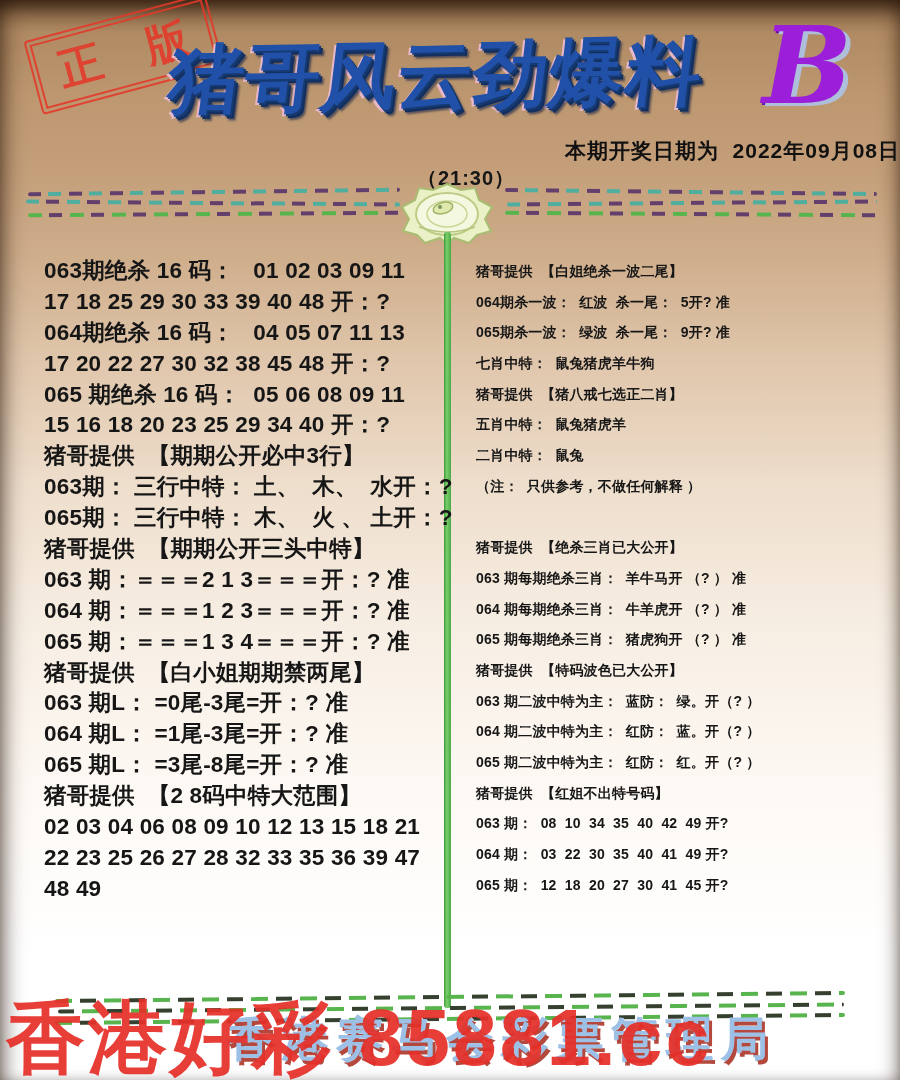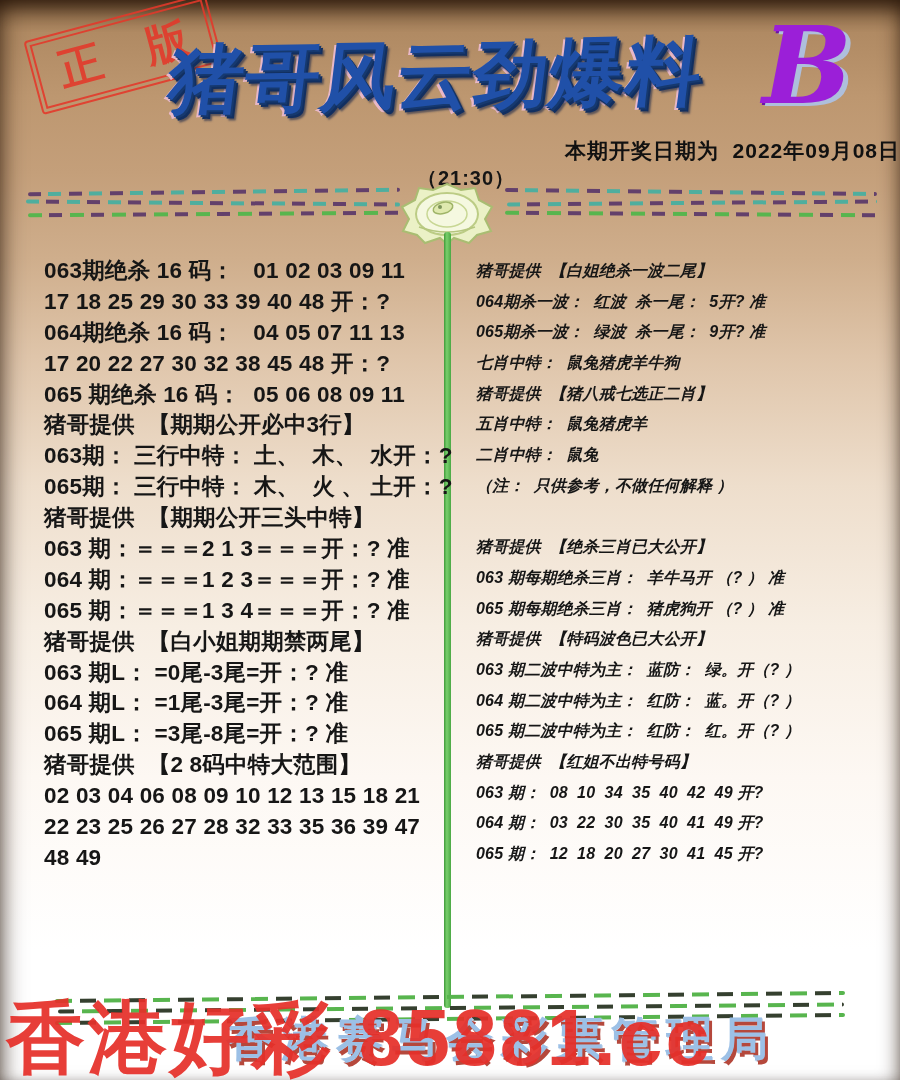--- a/index.html
+++ b/index.html
@@ -55,21 +55,21 @@
   .sep.g2{background:repeating-linear-gradient(90deg,#35402f 0 16px,transparent 16px 24px,#58b54e 24px 41px,transparent 41px 49px);}
   
   .seal{position:absolute;left:399px;top:183px;}
   .stem{position:absolute;left:444px;top:232px;width:7px;height:776px;
         background:linear-gradient(90deg,#3f9a3a,#79cf6c 40%,#4aa844);border-radius:3px;}
   
   .col{position:absolute;top:256px;color:#161616;font-weight:bold;}
   .col-left{left:44px;width:420px;}
   .col-right{left:476px;width:420px;}
   .l-line{height:30.9px;line-height:30.9px;font-size:22.5px;white-space:pre;letter-spacing:.2px;}
-  .r-line{height:30.7px;line-height:30.7px;font-size:16px;white-space:pre;letter-spacing:.2px;font-style:italic;}
+  .r-line{height:30.7px;line-height:30.7px;font-size:14px;white-space:pre;letter-spacing:.2px;}
   
   .authority{
     position:absolute;left:226px;top:1008px;white-space:nowrap;
     font-size:47px;font-weight:900;letter-spacing:8px;color:#9cc0e6;z-index:20;
     text-shadow:3px 4px 0 #b5483c,1px 1px 0 #c8d8ec;
   }
   .watermark{
     position:absolute;left:6px;top:986px;white-space:nowrap;
     font-size:79px;font-weight:900;letter-spacing:3px;color:#e6302a;z-index:30;opacity:.93;
   }
@@ -107,20 +107,21 @@
     </svg>
   </div>
   <div class="stem"></div>
 
   <div class="col col-left">
     <div class="l-line">063期绝杀 16 码：   01 02 03 09 11</div>
     <div class="l-line">17 18 25 29 30 33 39 40 48 开：?</div>
     <div class="l-line">064期绝杀 16 码：   04 05 07 11 13</div>
     <div class="l-line">17 20 22 27 30 32 38 45 48 开：?</div>
     <div class="l-line">065 期绝杀 16 码：  05 06 08 09 11</div>
+    <div class="l-line">15 16 18 20 23 25 29 34 40 开：?</div>
     <div class="l-line">猪哥提供  【期期公开必中3行】</div>
     <div class="l-line">063期： 三行中特： 土、  木、  水开：?</div>
     <div class="l-line">065期： 三行中特： 木、  火 、 土开：?</div>
     <div class="l-line">猪哥提供  【期期公开三头中特】</div>
     <div class="l-line">063 期：＝＝＝2 1 3＝＝＝开：? 准</div>
     <div class="l-line">064 期：＝＝＝1 2 3＝＝＝开：? 准</div>
     <div class="l-line">065 期：＝＝＝1 3 4＝＝＝开：? 准</div>
     <div class="l-line">猪哥提供  【白小姐期期禁两尾】</div>
     <div class="l-line">063 期L： =0尾-3尾=开：? 准</div>
     <div class="l-line">064 期L： =1尾-3尾=开：? 准</div>
@@ -136,20 +137,21 @@
     <div class="r-line">064期杀一波：  红波  杀一尾：  5开? 准</div>
     <div class="r-line">065期杀一波：  绿波  杀一尾：  9开? 准</div>
     <div class="r-line">七肖中特：  鼠兔猪虎羊牛狗</div>
     <div class="r-line">猪哥提供  【猪八戒七选正二肖】</div>
     <div class="r-line">五肖中特：  鼠兔猪虎羊</div>
     <div class="r-line">二肖中特：  鼠兔</div>
     <div class="r-line">（注：  只供参考，不做任何解释 ）</div>
     <div class="r-line"></div>
     <div class="r-line">猪哥提供  【绝杀三肖已大公开】</div>
     <div class="r-line">063 期每期绝杀三肖：  羊牛马开 （? ） 准</div>
+    <div class="r-line">064 期每期绝杀三肖：  牛羊虎开 （? ） 准</div>
     <div class="r-line">065 期每期绝杀三肖：  猪虎狗开 （? ） 准</div>
     <div class="r-line">猪哥提供  【特码波色已大公开】</div>
     <div class="r-line">063 期二波中特为主：  蓝防：  绿。开（? ）</div>
     <div class="r-line">064 期二波中特为主：  红防：  蓝。开（? ）</div>
     <div class="r-line">065 期二波中特为主：  红防：  红。开（? ）</div>
     <div class="r-line">猪哥提供  【红姐不出特号码】</div>
     <div class="r-line">063 期：  08  10  34  35  40  42  49 开?</div>
     <div class="r-line">064 期：  03  22  30  35  40  41  49 开?</div>
     <div class="r-line">065 期：  12  18  20  27  30  41  45 开?</div>
   </div>

